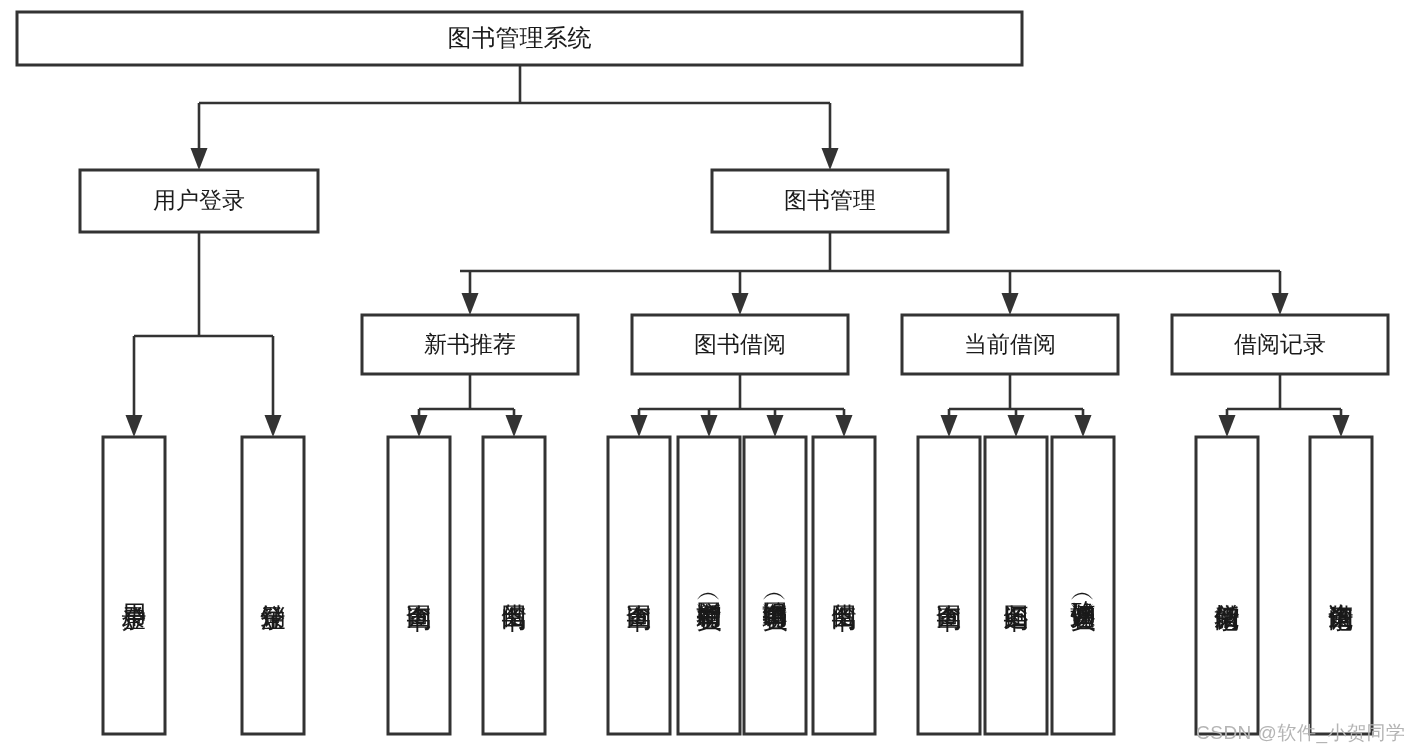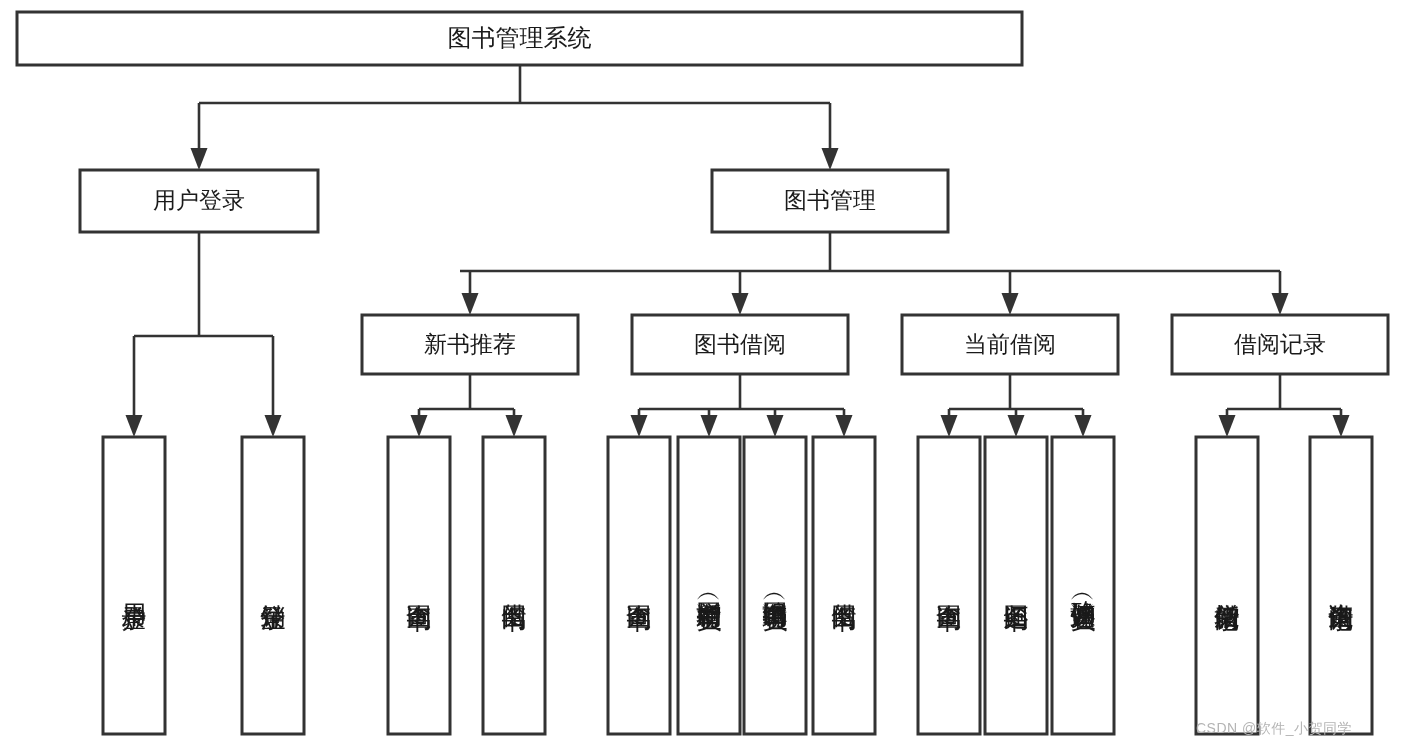--- a/index.html
+++ b/index.html
@@ -72,21 +72,21 @@
     color: #1a1a1a;
     writing-mode: vertical-rl;
     text-orientation: upright;
     letter-spacing: 1px;
     white-space: nowrap;
     text-align: center;
   }
   .watermark {
     position: absolute;
     font-family: "Liberation Sans", "DejaVu Sans", sans-serif;
-    font-size: 14px;
+    font-size: 19px;
     color: #b4b4b4;
     white-space: nowrap;
     letter-spacing: 0.5px;
   }
 </style>
 </head>
 <body>
 
 <div id="diagram-root">
   <svg class="flow" viewBox="0 0 1405 747" xmlns="http://www.w3.org/2000/svg">

